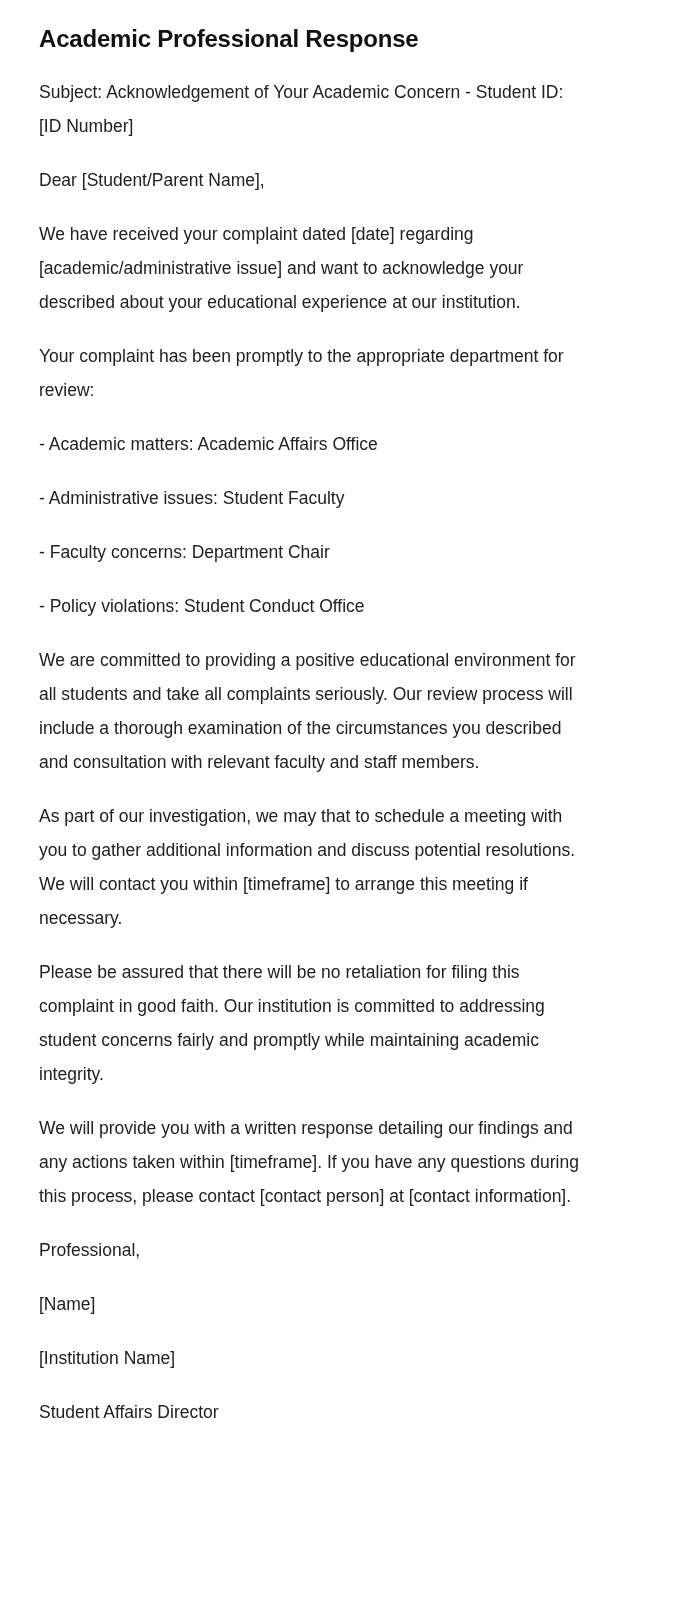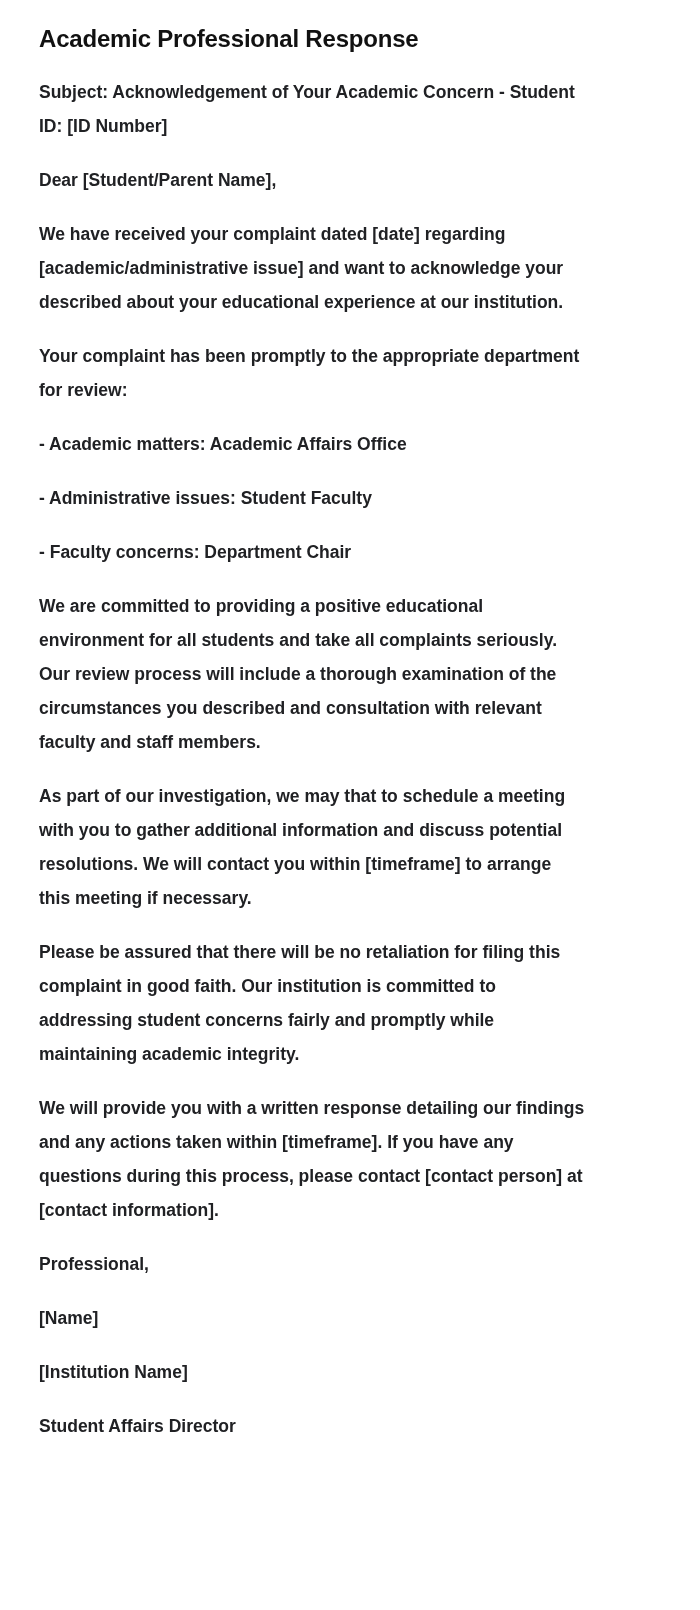--- a/index.html
+++ b/index.html
@@ -24,21 +24,21 @@
     font-size: 24px;
     line-height: 30px;
     font-weight: 700;
     color: #111111;
     letter-spacing: -0.2px;
     margin: 0 0 21px 0;
   }
   .para {
     font-size: 17.5px;
     line-height: 34px;
-    font-weight: 700;
+    font-weight: 400;
     color: #202124;
     margin: 0 0 20px 0;
     max-width: 622px;
   }
   .para:last-child {
     margin-bottom: 0;
   }
 </style>
 </head>
 <body>
@@ -50,20 +50,21 @@
 
   <p class="para">Dear [Student/Parent Name],</p>
 
   <p class="para">We have received your complaint dated [date] regarding [academic/administrative issue] and want to acknowledge your described about your educational experience at our institution.</p>
 
   <p class="para">Your complaint has been promptly to the appropriate department for review:</p>
 
   <p class="para">- Academic matters: Academic Affairs Office</p>
   <p class="para">- Administrative issues: Student Faculty</p>
   <p class="para">- Faculty concerns: Department Chair</p>
+  <p class="para">- Policy violations: Student Conduct Office</p>
 
   <p class="para">We are committed to providing a positive educational environment for all students and take all complaints seriously. Our review process will include a thorough examination of the circumstances you described and consultation with relevant faculty and staff members.</p>
 
   <p class="para">As part of our investigation, we may that to schedule a meeting with you to gather additional information and discuss potential resolutions. We will contact you within [timeframe] to arrange this meeting if necessary.</p>
 
   <p class="para">Please be assured that there will be no retaliation for filing this complaint in good faith. Our institution is committed to addressing student concerns fairly and promptly while maintaining academic integrity.</p>
 
   <p class="para">We will provide you with a written response detailing our findings and any actions taken within [timeframe]. If you have any questions during this process, please contact [contact person] at [contact information].</p>
 
   <p class="para">Professional,</p>

